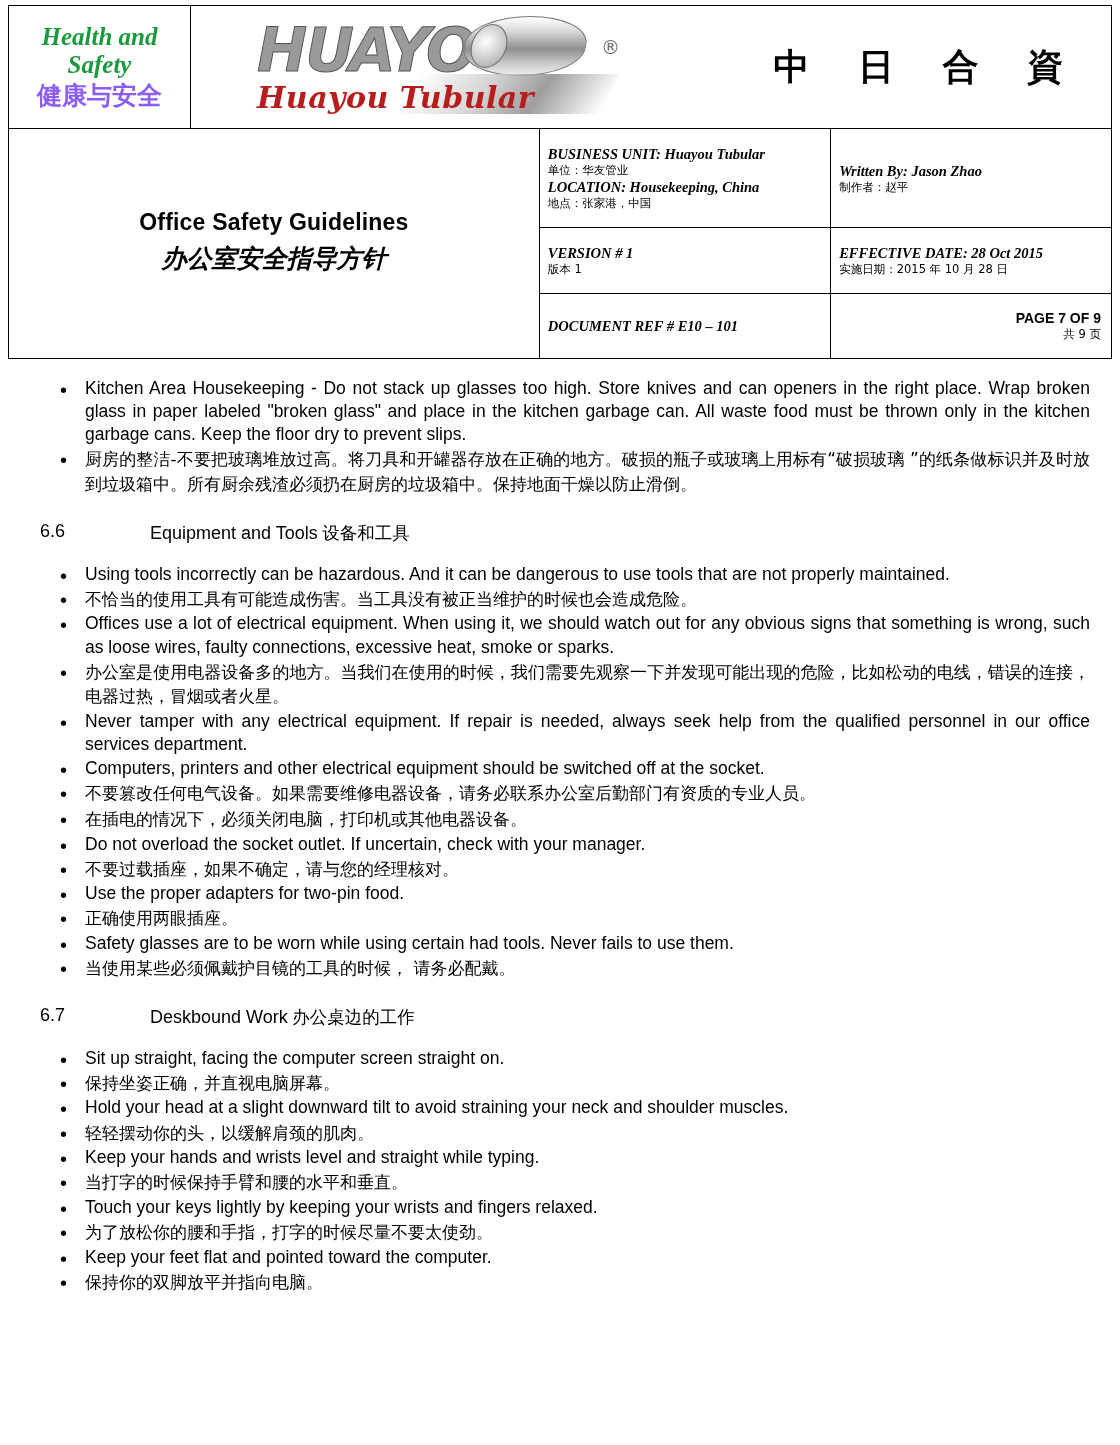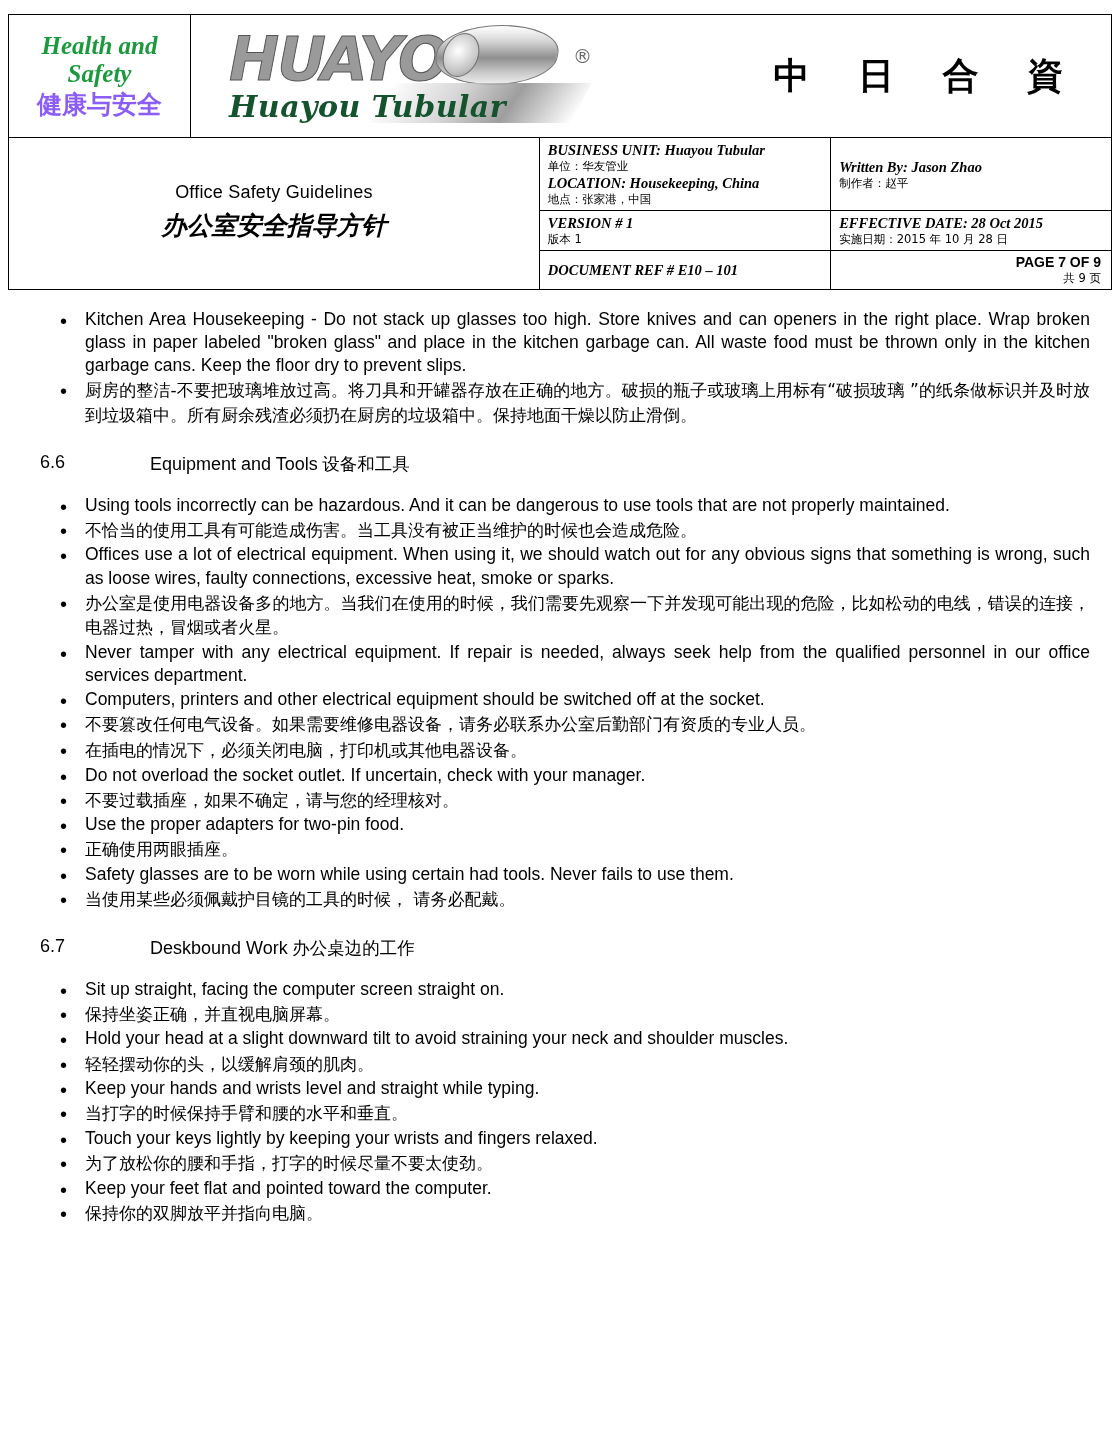--- a/index.html
+++ b/index.html
@@ -20,22 +20,23 @@
     position: relative;
     box-sizing: border-box;
     padding: 0;
   }
 
   
   .header-top {
     display: flex;
     border: 1px solid #000;
     border-bottom: none;
-    margin: 14px 8px 0 8px;
+    margin: 5px 8px 0 8px;
     box-sizing: border-box;
+    gap: 28px;
   }
   .hs-badge {
     width: 182px;
     min-height: 122px;
     border-right: 1px solid #000;
     display: flex;
     flex-direction: column;
     align-items: center;
     justify-content: center;
     box-sizing: border-box;
@@ -118,21 +119,21 @@
     font-family: "DejaVu Sans", sans-serif;
   }
   .logo-sub {
     position: absolute;
     top: 66px;
     left: 8px;
     font-family: "DejaVu Serif", serif;
     font-weight: bold;
     font-style: italic;
     font-size: 30px;
-    color: #14532d;
+    color: #b91c1c;
     letter-spacing: 0.5px;
   }
   .logo-swoosh {
     position: absolute;
     left: 160px;
     top: 60px;
     width: 200px;
     height: 40px;
     background: linear-gradient(100deg, rgba(255,255,255,0) 0%, #d0d0d0 35%, #8d8d8d 65%, rgba(255,255,255,0) 100%);
     transform: skewX(-28deg);
@@ -150,32 +151,32 @@
 
   
   .header-table {
     margin: 0 8px;
     border-collapse: collapse;
     width: calc(100% - 16px);
     table-layout: fixed;
   }
   .header-table td {
     border: 1px solid #000;
-    padding: 3px 8px;
+    padding: 16px 8px;
     vertical-align: middle;
   }
   .title-cell {
     width: 49%;
     text-align: center;
     padding: 10px 6px 14px 6px !important;
   }
   .title-en {
     font-family: "Liberation Sans", sans-serif;
-    font-weight: normal;
-    font-size: 18px;
+    font-weight: bold;
+    font-size: 23px;
     letter-spacing: .2px;
   }
   .title-cn {
     font-family: "DejaVu Sans", sans-serif;
     font-weight: bold;
     font-size: 25px;
     margin-top: 6px;
     font-style: italic;
   }
   .meta-en {

